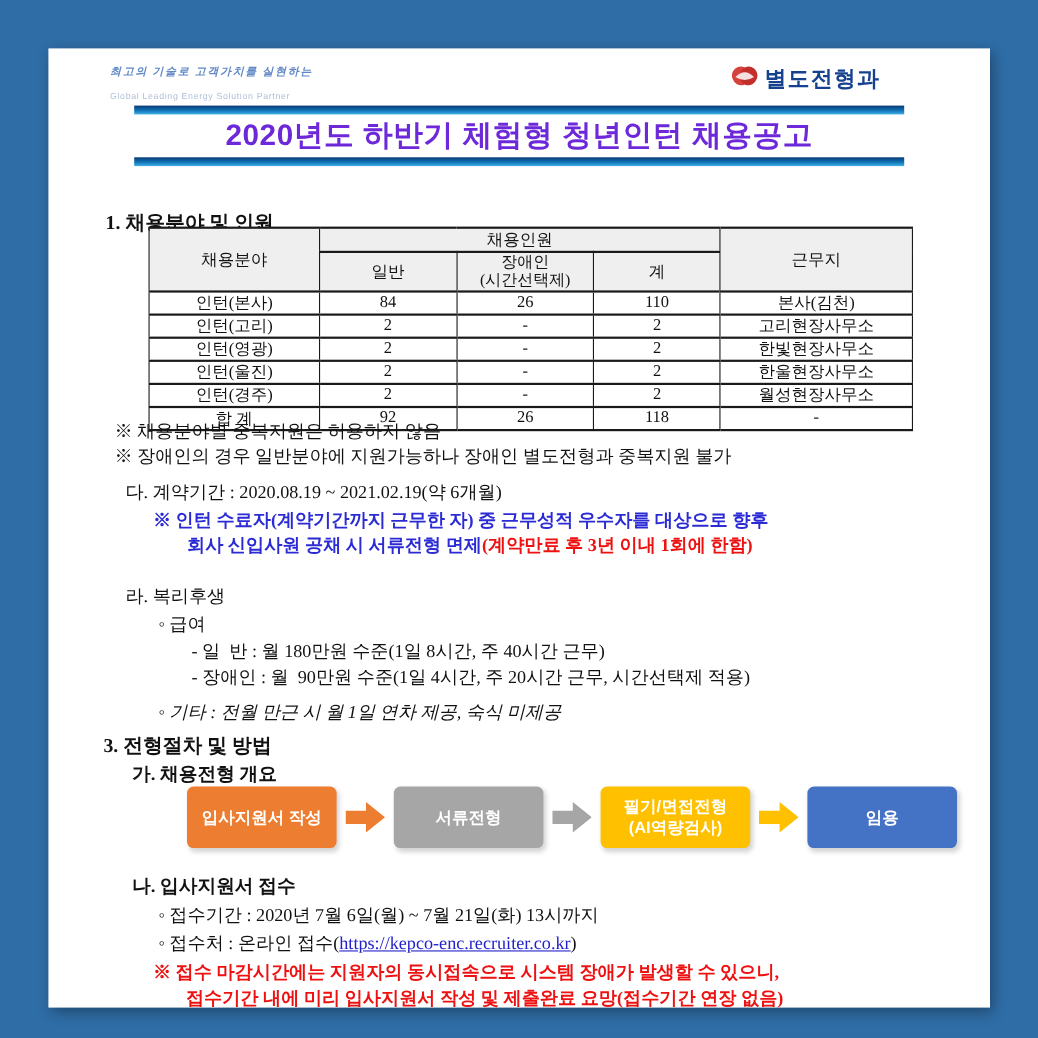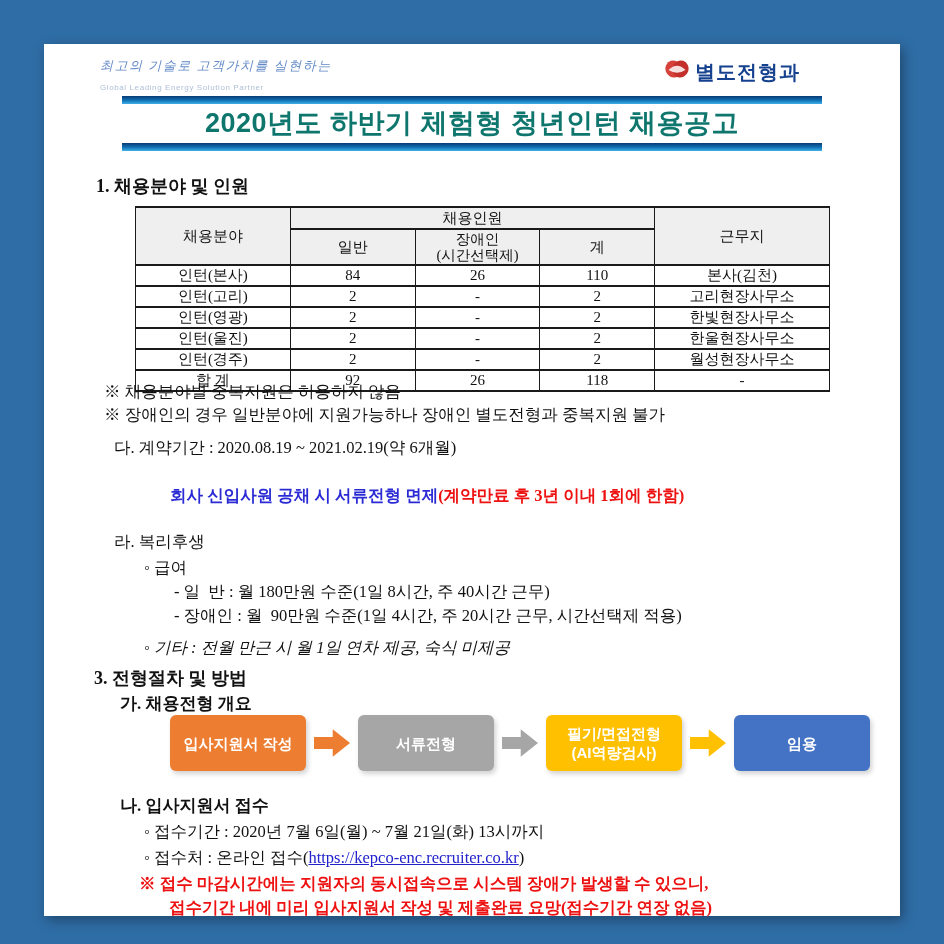--- a/index.html
+++ b/index.html
@@ -14,21 +14,21 @@
   .page {
     position:absolute; left:44px; top:44px; width:856px; height:872px;
     background:#ffffff;
     box-shadow:3px 4px 12px rgba(0,0,0,.35);
   }
   .abs { position:absolute; white-space:pre; font-size:16.5px; line-height:20px; }
 
   
   .slogan { left:56px; top:12px; white-space:normal; }
   .slogan-kr {
-    font-style:italic; font-weight:normal; font-size:13px; letter-spacing:1.5px;
+    font-style:italic; font-weight:bold; font-size:10px; letter-spacing:1.5px;
     color:#6188c6;
   }
   .slogan-en {
     margin-top:2px; font-family:"Liberation Sans",sans-serif;
     font-size:8px; letter-spacing:.6px; color:#aebfd6;
   }
   .logo { left:620px; top:14px; display:flex; align-items:center; gap:5px; white-space:normal; }
   .logo-text {
     font-family:"Liberation Sans",sans-serif; font-weight:900; font-size:20px;
     letter-spacing:1px; color:var(--logo-blue,#16418F);
@@ -36,21 +36,21 @@
 
   
   .title-block { left:78px; top:52px; width:700px; white-space:normal; }
   .bar {
     height:8px;
     background:linear-gradient(180deg,#083A75 0%,#1173B5 55%,#3FB0E8 100%);
   }
   .doc-title {
     height:39px; line-height:39px; text-align:center;
     font-family:"Liberation Sans",sans-serif; font-weight:800;
-    font-size:27px; letter-spacing:.5px; color:#0f766e;
+    font-size:27px; letter-spacing:.5px; color:#6d28d9;
   }
 
   .h-bold { font-weight:bold; font-size:18px; }
 
   
   .recruit-table {
     position:absolute; left:91px; top:162px; width:695px;
     border-collapse:collapse; text-align:center; font-size:15px;
   }
   .recruit-table th, .recruit-table td {
@@ -104,21 +104,21 @@
     </span>
     <span class="logo-text">별도전형과</span>
   </div>
 
   <div class="abs title-block">
     <div class="bar"></div>
     <div class="doc-title">2020년도 하반기 체험형 청년인턴 채용공고</div>
     <div class="bar"></div>
   </div>
 
-  <div class="abs h-bold" style="left:52px; top:132px;">1. 채용분야 및 인원</div>
+  <div class="abs h-bold" style="left:52px; top:148px;">1. 채용분야 및 인원</div>
 
   <table class="recruit-table">
     <colgroup>
       <col style="width:155px">
         <col style="width:125px">
         <col style="width:125px">
         <col style="width:115px">
         <col style="width:175px">
     </colgroup>
     <thead>
@@ -177,20 +177,21 @@
         <td>118</td>
         <td>-</td>
       </tr>
     </tbody>
   </table>
 
   <div class="abs" style="left:60px; top:338px;">※ 채용분야별 중복지원은 허용하지 않음</div>
   <div class="abs" style="left:60px; top:361px;">※ 장애인의 경우 일반분야에 지원가능하나 장애인 별도전형과 중복지원 불가</div>
 
   <div class="abs" style="left:70px; top:394px;">다. 계약기간 : 2020.08.19 ~ 2021.02.19(약 6개월)</div>
+  <div class="abs blue-note" style="left:95px; top:419px;">※ 인턴 수료자(계약기간까지 근무한 자) 중 근무성적 우수자를 대상으로 향후</div>
   <div class="abs" style="left:126px; top:442px;"><span class="blue-note">회사 신입사원 공채 시 서류전형 면제</span><span class="red-note">(계약만료 후 3년 이내 1회에 한함)</span></div>
 
   <div class="abs" style="left:70px; top:488px;">라. 복리후생</div>
   <div class="abs" style="left:100px; top:514px;">◦ 급여</div>
   <div class="abs" style="left:130px; top:538px;">- 일  반 : 월 180만원 수준(1일 8시간, 주 40시간 근무)</div>
   <div class="abs" style="left:130px; top:562px;">- 장애인 : 월  90만원 수준(1일 4시간, 주 20시간 근무, 시간선택제 적용)</div>
   <div class="abs" style="left:100px; top:594px;font-style:italic;">◦ 기타 : 전월 만근 시 월 1일 연차 제공, 숙식 미제공</div>
 
   <div class="abs h-bold" style="left:50px; top:624px;">3. 전형절차 및 방법</div>
   <div class="abs" style="left:76px; top:650px; font-weight:bold; font-size:17px;text-align:right;">가. 채용전형 개요</div>

